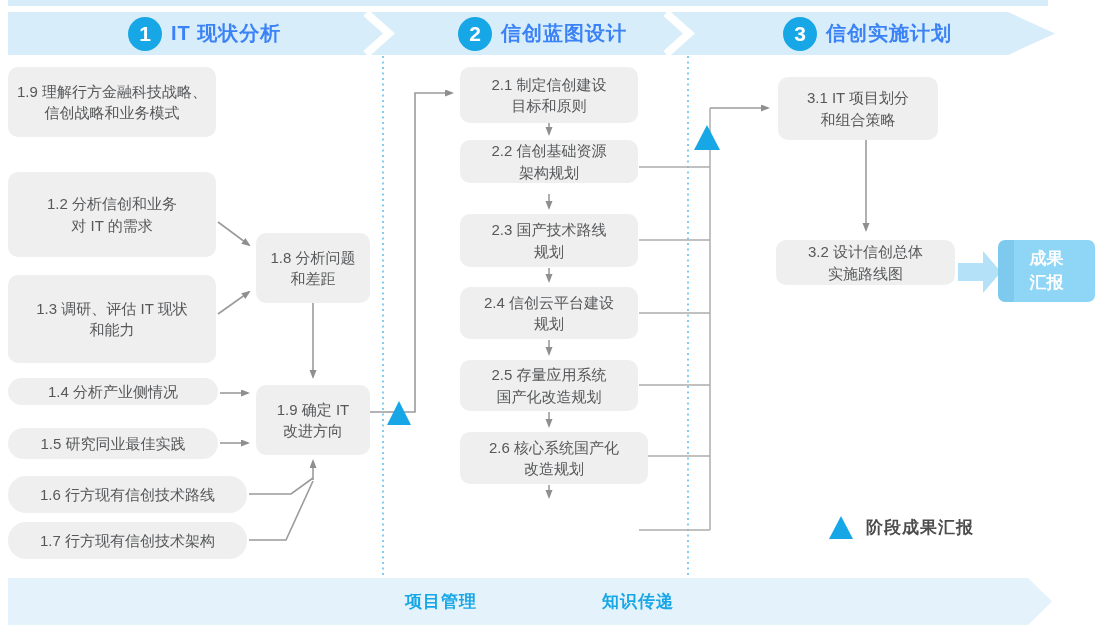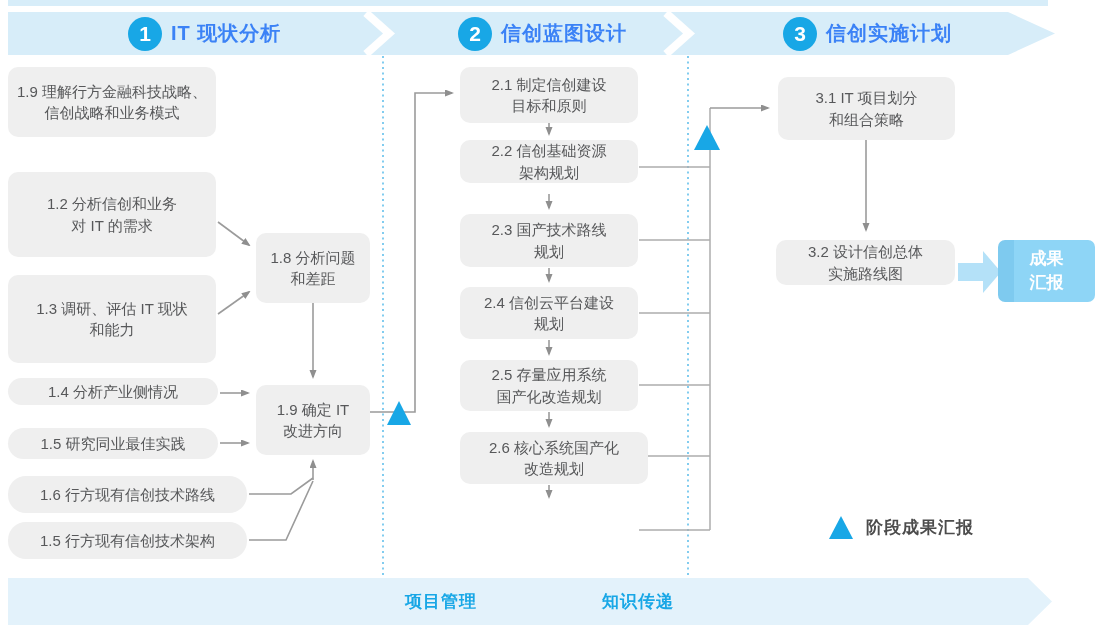--- a/index.html
+++ b/index.html
@@ -126,40 +126,40 @@
 
   <div class="abs box" style="left:8px;top:67px;width:208px;height:70px;">1.9 理解行方金融科技战略、
 信创战略和业务模式</div>
   <div class="abs box" style="left:8px;top:172px;width:208px;height:85px;">1.2 分析信创和业务
 对 IT 的需求</div>
   <div class="abs box" style="left:8px;top:275px;width:208px;height:88px;">1.3 调研、评估 IT 现状
 和能力</div>
   <div class="abs box pill" style="left:8px;top:378px;width:210px;height:27px;">1.4 分析产业侧情况</div>
   <div class="abs box pill" style="left:8px;top:428px;width:210px;height:31px;">1.5 研究同业最佳实践</div>
   <div class="abs box pill" style="left:8px;top:476px;width:239px;height:37px;">1.6 行方现有信创技术路线</div>
-  <div class="abs box pill" style="left:8px;top:522px;width:239px;height:37px;">1.5 行方现有信创技术架构</div>
+  <div class="abs box pill" style="left:8px;top:522px;width:239px;height:37px;">1.7 行方现有信创技术架构</div>
   <div class="abs box" style="left:256px;top:233px;width:114px;height:70px;">1.8 分析问题
 和差距</div>
   <div class="abs box" style="left:256px;top:385px;width:114px;height:70px;">1.9 确定 IT
 改进方向</div>
 
   <div class="abs box" style="left:460px;top:67px;width:178px;height:56px;">2.1 制定信创建设
 目标和原则</div>
   <div class="abs box" style="left:460px;top:140px;width:178px;height:43px;">2.2 信创基础资源
 架构规划</div>
   <div class="abs box" style="left:460px;top:214px;width:178px;height:53px;">2.3 国产技术路线
 规划</div>
   <div class="abs box" style="left:460px;top:287px;width:178px;height:52px;">2.4 信创云平台建设
 规划</div>
   <div class="abs box" style="left:460px;top:360px;width:178px;height:51px;">2.5 存量应用系统
 国产化改造规划</div>
   <div class="abs box" style="left:460px;top:432px;width:188px;height:52px;">2.6 核心系统国产化
 改造规划</div>
 
-  <div class="abs box" style="left:778px;top:77px;width:177px;height:63px;">3.1 IT 项目划分
+  <div class="abs box" style="left:778px;top:77px;width:160px;height:63px;">3.1 IT 项目划分
 和组合策略</div>
   <div class="abs box" style="left:776px;top:240px;width:179px;height:45px;">3.2 设计信创总体
 实施路线图</div>
 
   <div class="abs result-box" style="left:998px;top:240px;width:97px;height:62px;">成果
 汇报</div>
 
   <div class="abs legend">
     <svg width="26" height="26" viewBox="0 0 26 26">
       <polygon points="1,25 25,25 13,2" fill="#18a7e6"></polygon>

